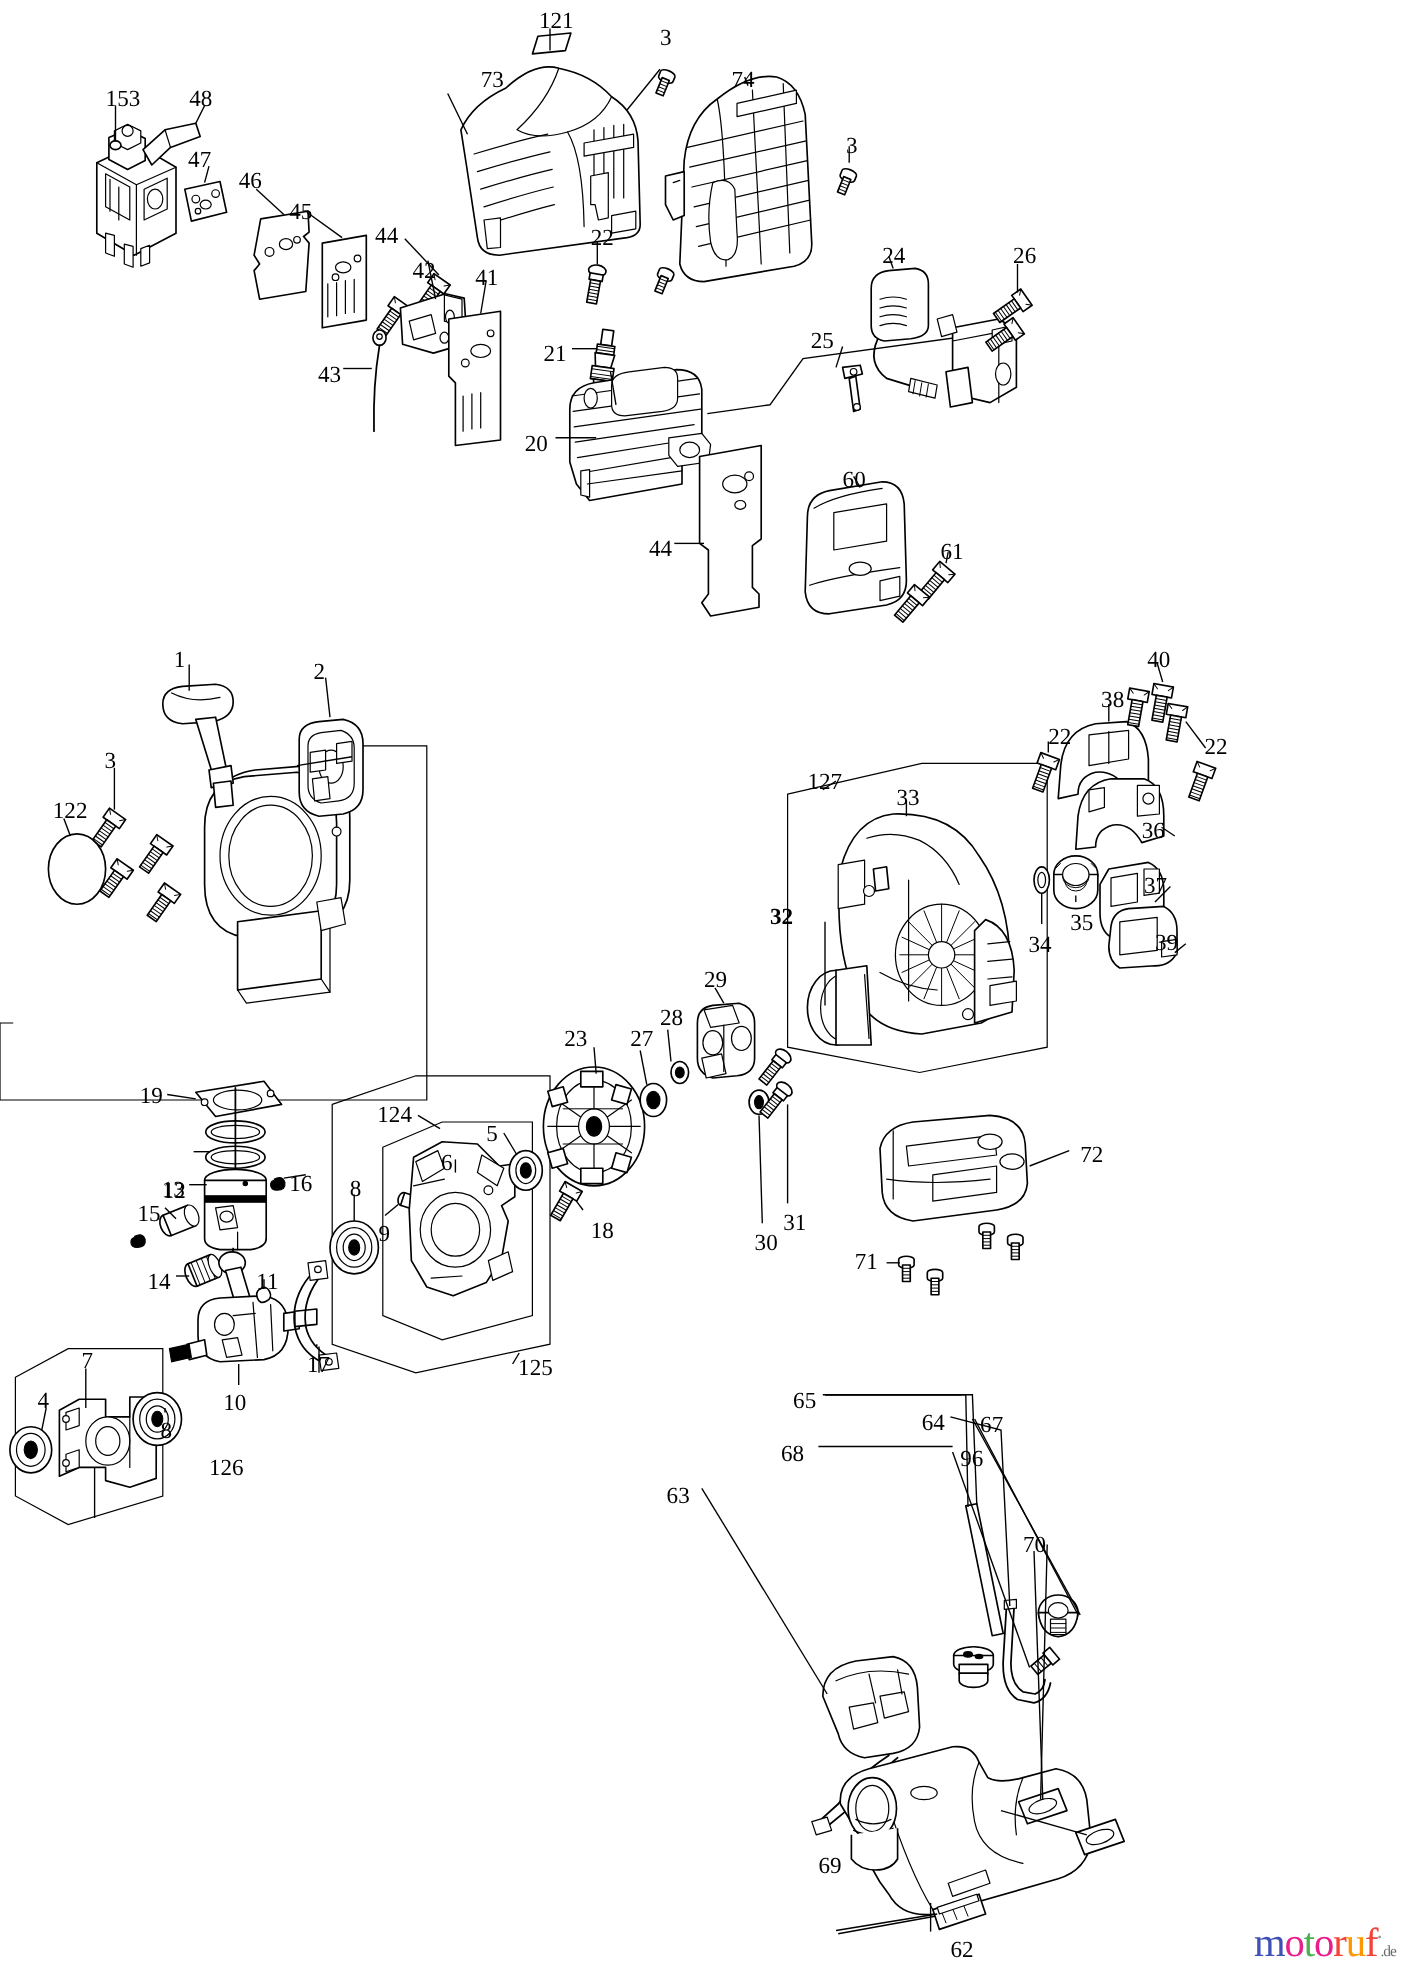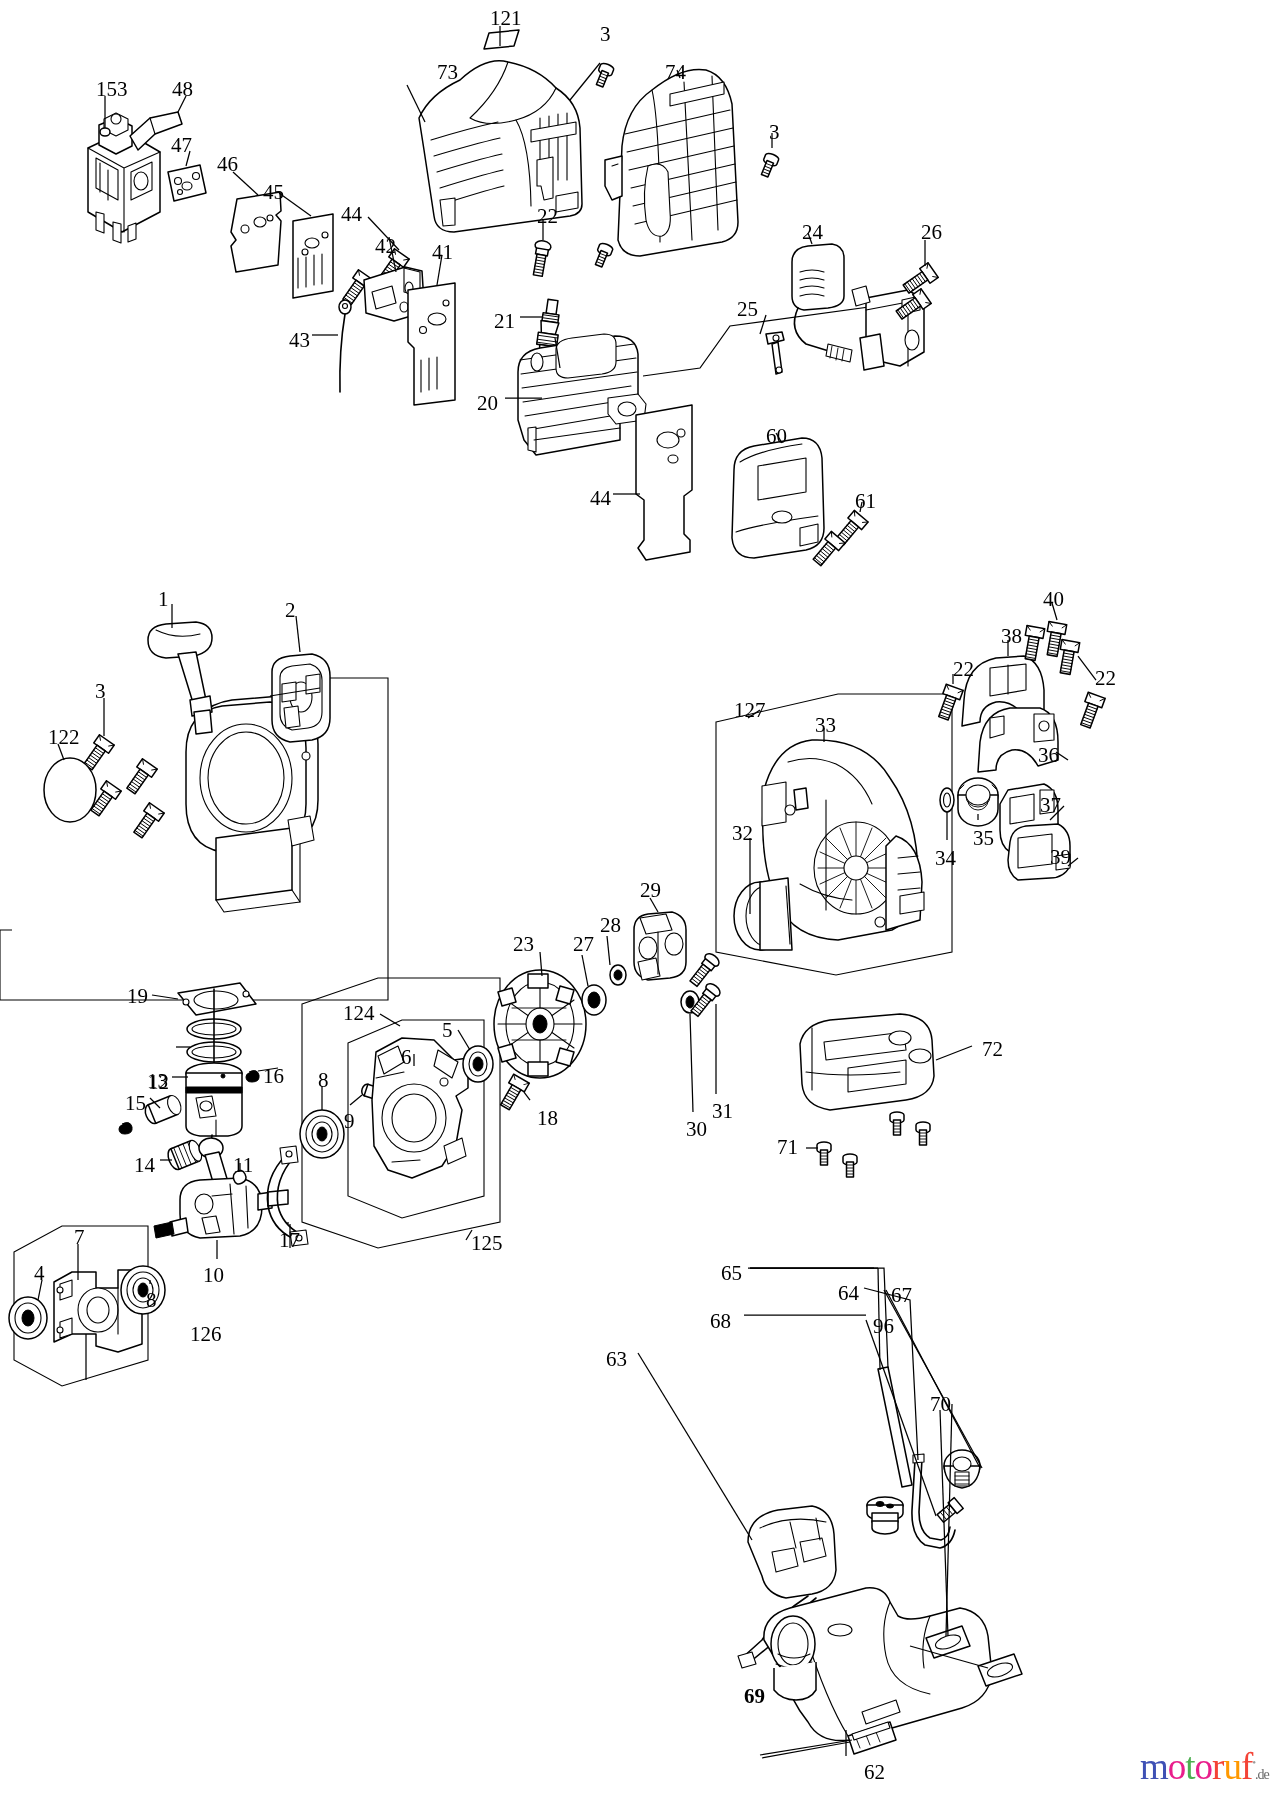--- a/index.html
+++ b/index.html
@@ -760,21 +760,21 @@
   <div class="callout" style="left:95px;top:681px;">3</div>
   <div class="callout" style="left:1095px;top:668px;">22</div>
   <div class="callout" style="left:953px;top:659px;">22</div>
   <div class="callout" style="left:48px;top:727px;">122</div>
   <div class="callout" style="left:734px;top:700px;">127</div>
   <div class="callout" style="left:815px;top:715px;">33</div>
   <div class="callout" style="left:1038px;top:745px;">36</div>
   <div class="callout" style="left:1040px;top:795px;">37</div>
   <div class="callout" style="left:973px;top:828px;">35</div>
   <div class="callout" style="left:935px;top:848px;">34</div>
-  <div class="callout" style="left:732px;top:823px;">32</div>
+  <div class="callout" style="left:700px;top:823px;font-weight:bold;">32</div>
   <div class="callout" style="left:1050px;top:847px;">39</div>
   <div class="callout" style="left:640px;top:880px;">29</div>
   <div class="callout" style="left:600px;top:915px;">28</div>
   <div class="callout" style="left:573px;top:934px;">27</div>
   <div class="callout" style="left:513px;top:934px;">23</div>
   <div class="callout" style="left:127px;top:986px;">19</div>
   <div class="callout" style="left:343px;top:1003px;">124</div>
   <div class="callout" style="left:442px;top:1020px;">5</div>
   <div class="callout" style="left:686px;top:1119px;">30</div>
   <div class="callout" style="left:712px;top:1101px;">31</div>
@@ -797,18 +797,18 @@
   <div class="callout" style="left:203px;top:1265px;">10</div>
   <div class="callout" style="left:146px;top:1290px;">8</div>
   <div class="callout" style="left:721px;top:1263px;">65</div>
   <div class="callout" style="left:838px;top:1283px;">64</div>
   <div class="callout" style="left:891px;top:1285px;">67</div>
   <div class="callout" style="left:873px;top:1316px;">96</div>
   <div class="callout" style="left:710px;top:1311px;">68</div>
   <div class="callout" style="left:153px;top:1324px;margin-left:37px;">126</div>
   <div class="callout" style="left:606px;top:1349px;">63</div>
   <div class="callout" style="left:930px;top:1394px;">70</div>
-  <div class="callout" style="left:744px;top:1686px;font-weight:bold;">69</div>
+  <div class="callout" style="left:744px;top:1686px;">69</div>
   <div class="callout" style="left:864px;top:1762px;">62</div>
 
   <div class="logo" id="wm" style="left: 1140px; top: 1748px;"><span style="color: rgb(63, 81, 181);">m</span><span style="color: rgb(233, 30, 140);">o</span><span style="color: rgb(76, 175, 80);">t</span><span style="color: rgb(233, 30, 140);">o</span><span style="color: rgb(244, 67, 54);">r</span><span style="color: rgb(255, 152, 0);">u</span><span style="color: rgb(244, 67, 54);">f</span><span class="dot">•</span><span class="sfx" style="color: rgb(106, 106, 106);">.de</span></div>
 
 </div>
 
 </body></html>

